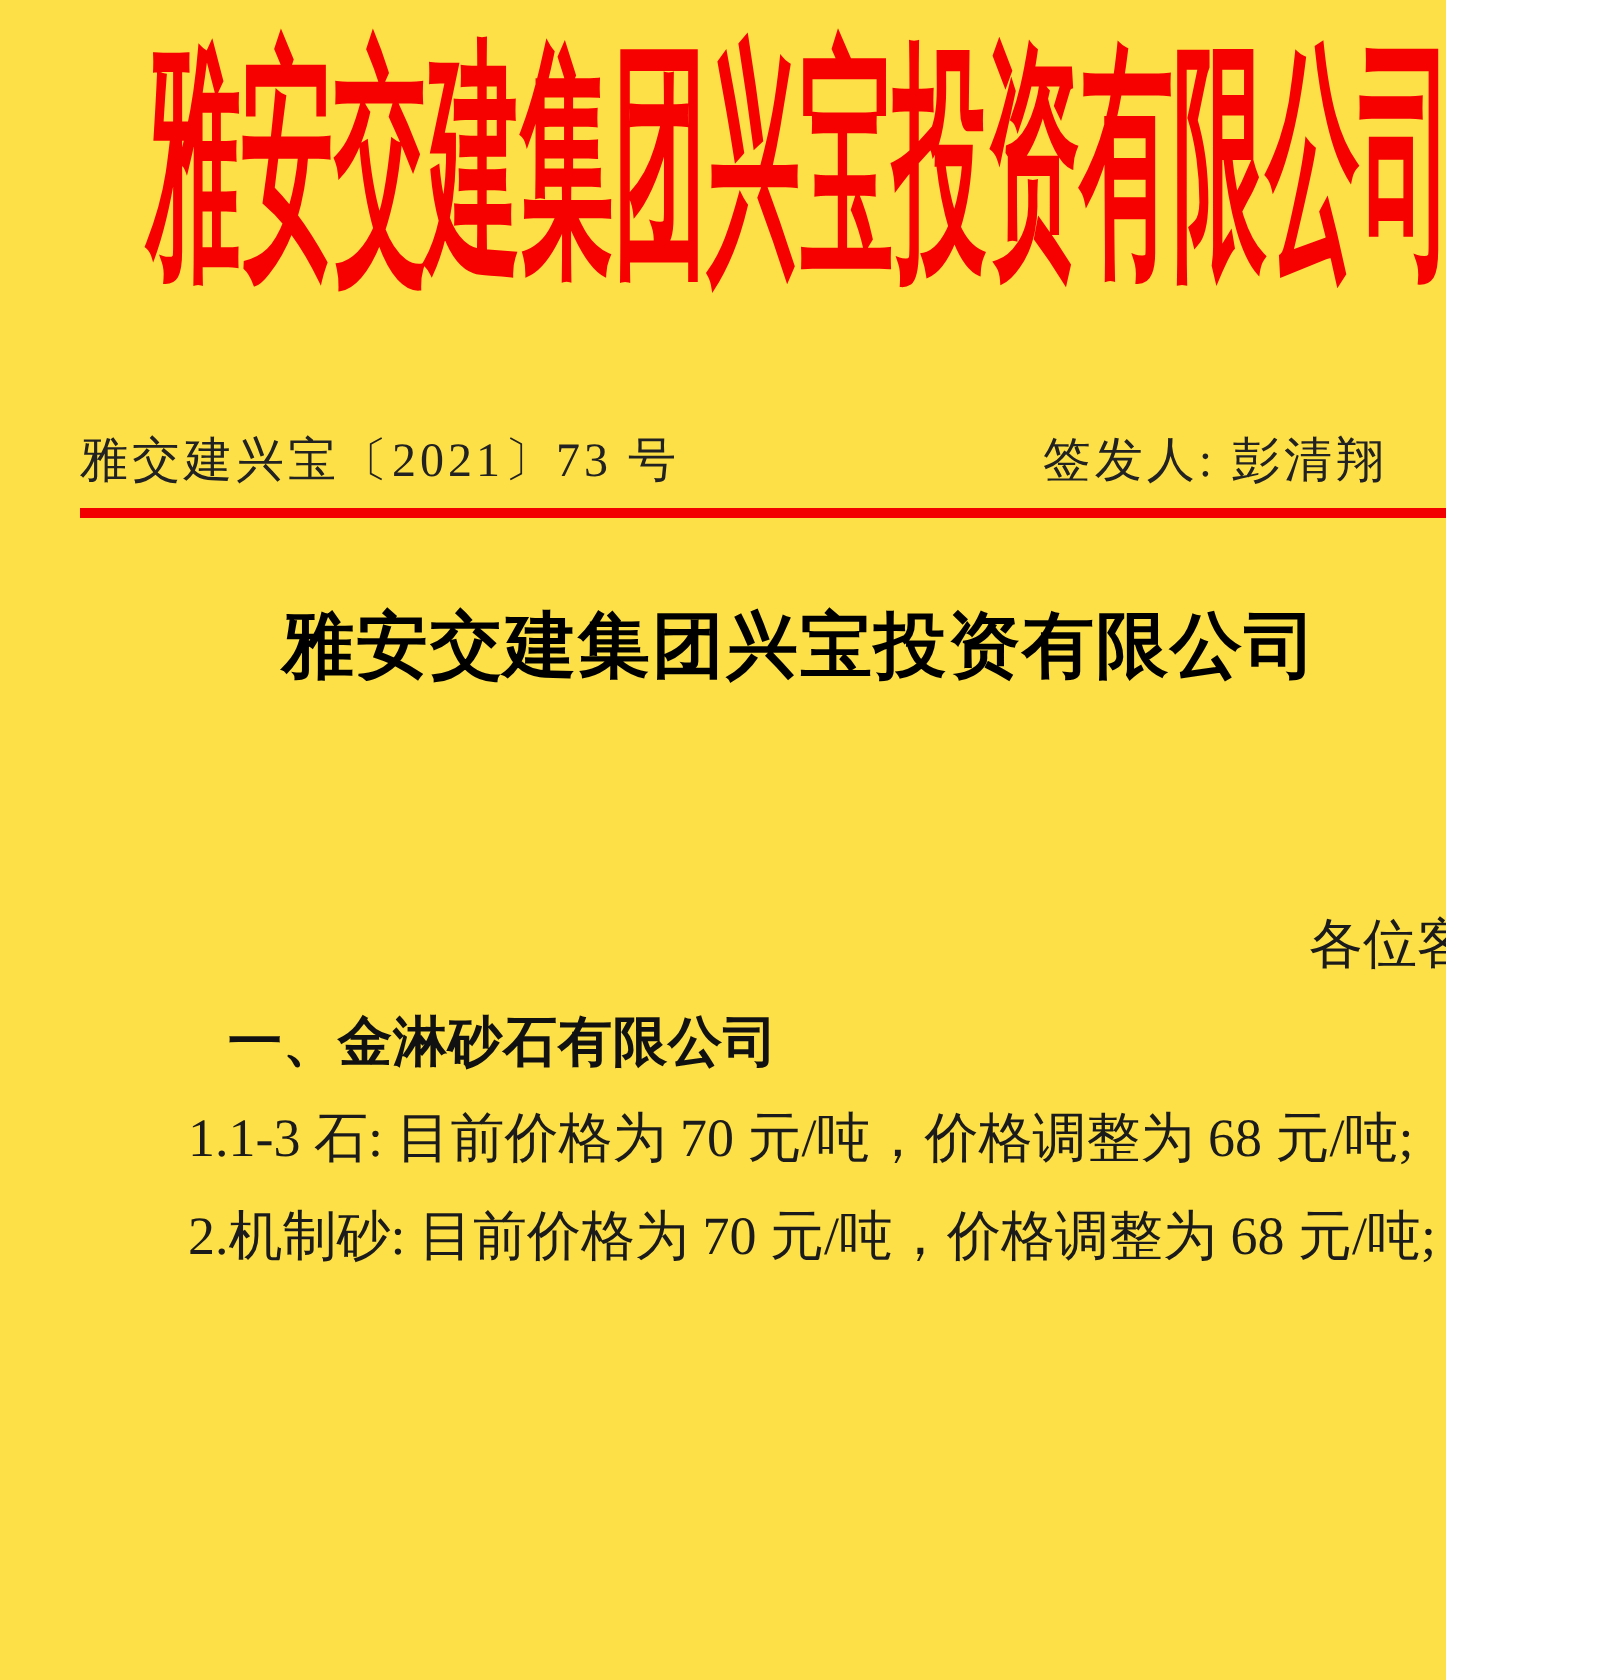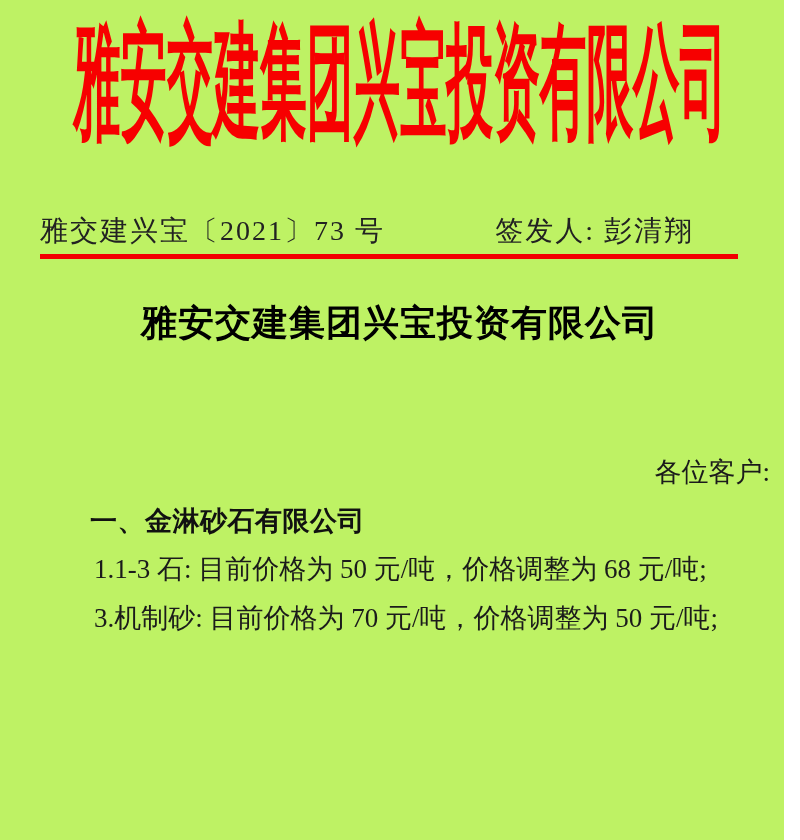--- a/index.html
+++ b/index.html
@@ -1,19 +1,19 @@
 <!DOCTYPE html>
 <html><head>
 <meta charset="utf-8">
 <style>
   html,body{margin:0;padding:0;background:#fff;}
   .page{
     position:relative;
-    width:784px;height:840px;
-    background:#bef264;
+    width:723px;height:840px;
+    background:#fde047;
     overflow:hidden;
     font-family:"Liberation Serif","DejaVu Serif",serif;
     color:#1b1b1b;
   }
   
   .banner{
     position:absolute;
     top:20px;left:400px;
     font-size:126px;
     line-height:126px;
@@ -21,21 +21,21 @@
     color:#f70000;
     white-space:nowrap;
     transform:translateX(-50%) scaleX(0.37);
     font-family:"Liberation Serif","DejaVu Serif",serif;
   }
   
   .doc-meta{
     position:absolute;
     top:216px;left:40px;width:718px;
     display:flex;justify-content:space-between;align-items:baseline;
-    font-size:28px;line-height:30px;color:#222222;
+    font-size:24px;line-height:30px;color:#222222;
   }
   .doc-number{letter-spacing:2px;}
   .issuer{letter-spacing:2px;padding-right:64px;text-align:right;}
   
   .red-rule{
     position:absolute;
     top:254px;left:40px;width:698px;height:5px;
     background:#f20000;
   }
   
@@ -54,21 +54,21 @@
     font-size:27px;line-height:48.5px;
     color:#1b1b1b;
   }
   .salutation{text-align:right;margin-left:36px;}
   .paragraph{
     text-indent:2em;
     text-align:justify;
     text-justify:inter-ideograph;
   }
   .section-heading{
-    margin-left:50px;
+    margin-left:74px;
     font-family:"Liberation Sans","DejaVu Sans",sans-serif;
     font-weight:700;
     font-size:27px;
     color:#111111;
     letter-spacing:0.5px;
   }
   .price-item{
     margin-left:54px;
     white-space:nowrap;
   }
@@ -92,19 +92,19 @@
 
   <div class="red-rule"></div>
 
   <div class="doc-title">
     <div>雅安交建集团兴宝投资有限公司</div>
   </div>
 
   <div class="body-block">
     <div class="salutation">各位客户:</div>
     <div class="section-heading">一、金淋砂石有限公司</div>
-    <div class="price-item">1.1-3 石: 目前价格为 50 元/吨，价格调整为 68 元/吨;</div>
-    <div class="price-item">3.机制砂: 目前价格为 70 元/吨，价格调整为 50 元/吨;</div>
+    <div class="price-item">1.1-3 石: 目前价格为 70 元/吨，价格调整为 68 元/吨;</div>
+    <div class="price-item">2.机制砂: 目前价格为 70 元/吨，价格调整为 68 元/吨;</div>
   </div>
 
   <div class="scan-edge"></div>
 
 </div>
 
 </body></html>

